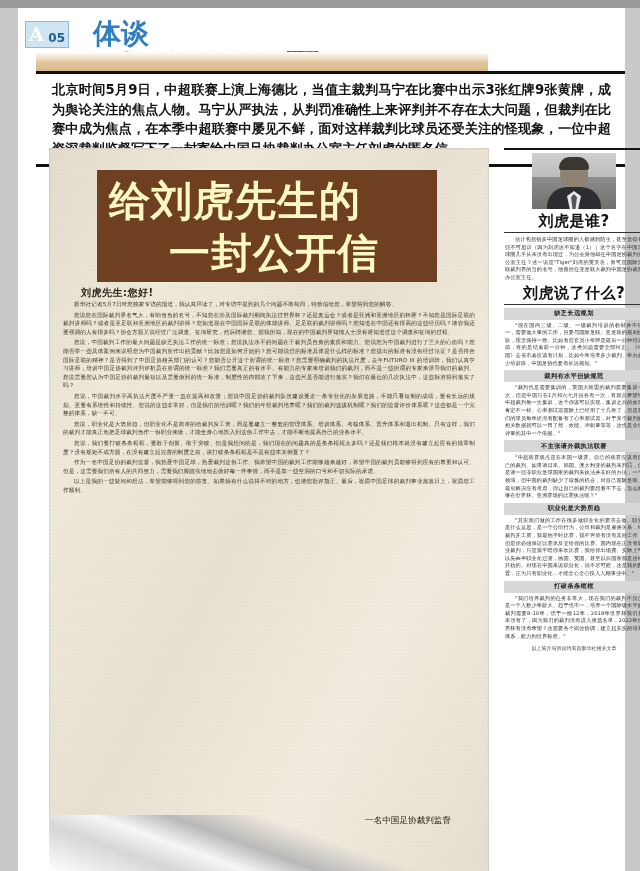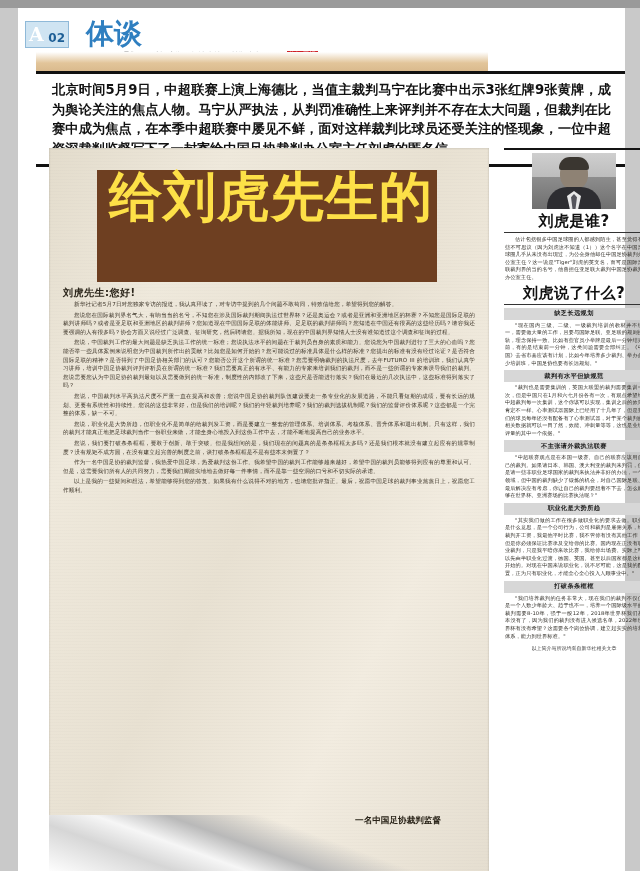--- a/index.html
+++ b/index.html
@@ -84,21 +84,21 @@
     font-weight: bold;
     letter-spacing: 1px;
     color: #3f9ad6;
     font-family: "DejaVu Sans", "Liberation Sans", sans-serif;
     line-height: 28px;
   }
   .ti-tan {
     font-size: 28px;
     font-weight: bold;
     color: #2f7fc0;
-    margin-left: 15px;
+    margin-left: 22px;
     line-height: 28px;
   }
   .byline {
     position: absolute;
     left: 60px; top: 37px;
     font-size: 6.5px;
     color: #2b2b2b;
     letter-spacing: 0.3px;
     white-space: nowrap;
   }
@@ -171,35 +171,35 @@
 
   
   .headline-box {
     position: absolute;
     left: 48px; top: 22px;
     width: 340px; height: 112px;
     background: #6e3f21;
     z-index: 3;
   }
   .headline-box .hl-line {
-    color: #fde047;
-    font-family: Liberation Mono, monospace;
-    font-weight: bold;
-    font-size: 53px;
+    color: #fef9c3;
+    font-family: Liberation Sans, sans-serif;
+    font-weight: bold;
+    font-size: 41px;
     line-height: 52px;
     letter-spacing: 1px;
     white-space: nowrap;
   }
   .hl1 { padding: 5px 0 0 12px; }
   .hl2 { padding: 0 0 0 72px; }
 
   
   .salute {
     position: absolute;
-    left: 14px; top: 138px;
+    left: 32px; top: 138px;
     font-size: 10px;
     font-weight: bold;
     color: #2a2419;
     letter-spacing: 0.5px;
   }
   .letter-body {
     position: absolute;
     left: 14px; top: 152px;
     width: 412px;
     font-size: 5.6px;
@@ -207,25 +207,25 @@
     color: #3a3226;
     text-align: justify;
     letter-spacing: 0.15px;
   }
   .letter-body p {
     margin: 0 0 2px 0;
     text-indent: 11px;
   }
   .sign {
     position: absolute;
-    left: 0; right: 48px;
+    left: 0; right: 38px;
     top: 666px;
     text-align: right;
     font-size: 8.6px;
-    font-weight: bold;
+    font-weight: normal;
     color: #2a2419;
     line-height: 12px;
     z-index: 4;
   }
 
   
   .sidebar {
     position: absolute;
     left: 468px; top: 0px;
     width: 140px; height: 731px;
@@ -335,21 +335,21 @@
   <div class="top-strip"></div>
   <div class="left-gutter"></div>
   <div class="right-gutter"></div>
 
   <div class="sheet">
 
     <div class="masthead">
       <div class="flag-row">
         <div class="sect-box">
           <span class="sect-a">A</span>
-          <span class="sect-num">02</span>
+          <span class="sect-num">05</span>
         </div>
         <span class="ti-tan">体谈</span>
       </div>
       <div class="byline">
         <span>2015.5.13</span>
         <span>星期三</span>
         <span>编辑/文海</span>
         <span>设计/郝冰</span>
         <span>制作/张惠云</span>
         <span class="bracket">[</span><span class="red-tag">体坛周报</span><span class="bracket">]</span>
@@ -363,20 +363,21 @@
       <div class="lead-text">北京时间5月9日，中超联赛上演上海德比，当值主裁判马宁在比赛中出示3张红牌9张黄牌，成为舆论关注的焦点人物。马宁从严执法，从判罚准确性上来评判并不存在太大问题，但裁判在比赛中成为焦点，在本季中超联赛中屡见不鲜，面对这样裁判比球员还受关注的怪现象，一位中超资深裁判监督写下了一封寄给中国足协裁判办公室主任刘虎的匿名信。</div>
       <div class="rule-thick lower"></div>
     </div>
 
     <div class="body-area">
 
       <div class="letter">
 
         <div class="headline-box">
           <div class="hl-line hl1">给刘虎先生的</div>
+          <div class="hl-line hl2">一封公开信</div>
         </div>
 
         <div class="salute">刘虎先生:您好!</div>
 
         <div class="letter-body">
           <p>新华社记者5月7日对您独家专访的报道，我认真拜读了，对专访中提到的几个问题不敢苟同，特致信给您，希望得到您的解答。</p>
           <p>您说您在国际裁判界名气大，有响当当的名号，不知您在涉及国际裁判期间执法过世界杯？还是奥运会？或者是亚洲和亚洲地区的杯赛？不知您是国际足联的裁判讲师吗？或者是亚足联和亚洲地区的裁判讲师？您如道现在中国国际足联的体能讲师、足足联的裁判讲师吗？您知道在中国还有很高的这些经历吗？请容我还要强调的人有很多吗？协会方面又说经过广泛调查、征询研究，然后聘请您。据我所知，现在的中国裁判界知情人士没有谁知道过这个调查和征询的过程。</p>
           <p>您说，中国裁判工作的最大问题是缺乏执法工作的统一标准；您说执法水平的问题在于裁判员自身的素质和能力。您说您为中国裁判进行了三大的心血吗？您能否举一些具体案例来说明您为中国裁判所作出的贡献？比如您是如何开始的？您可能说过的标准具体是什么样的标准？您提出的标准有没有经过论证？是否符合国际足联的精神？是否得到了中国足协相关部门的认可？您能否公开这个所谓的统一标准？您需要明确裁判的执法尺度，去年FUTURO III 的培训班，我们认真学习讲师，培训中国足协裁判评判评析员在所谓的统一标准？我们需要真正的有水平、有能力的专家来培训我们的裁判，而不是一些所谓的专家来误导我们的裁判。您说需要您认为中国足协的裁判最短以及需要做到的统一标准，制度性的内部改了下来，这些尺是否能进行落实？我们在最近的几次执法中，这些标准得到落实了吗？</p>
           <p>您说，中国裁判水平高执法尺度不严重一直在提高和改善；您说中国足协的裁判队伍建设要走一条专业化的发展道路，不能只看短期的成绩，要有长远的规划、更要有系统性和持续性。您说的这些非常好，但是我们的培训呢？我们的年轻裁判培养呢？我们的裁判选拔机制呢？我们的监督评价体系呢？这些都是一个完整的体系，缺一不可。</p>
           <p>您说，职业化是大势所趋，但职业化不是简单的给裁判发工资，而是要建立一整套的管理体系、培训体系、考核体系、晋升体系和退出机制。只有这样，我们的裁判才能真正地把足球裁判当作一份职业来做，才能全身心地投入到这份工作中去，才能不断地提高自己的业务水平。</p>

